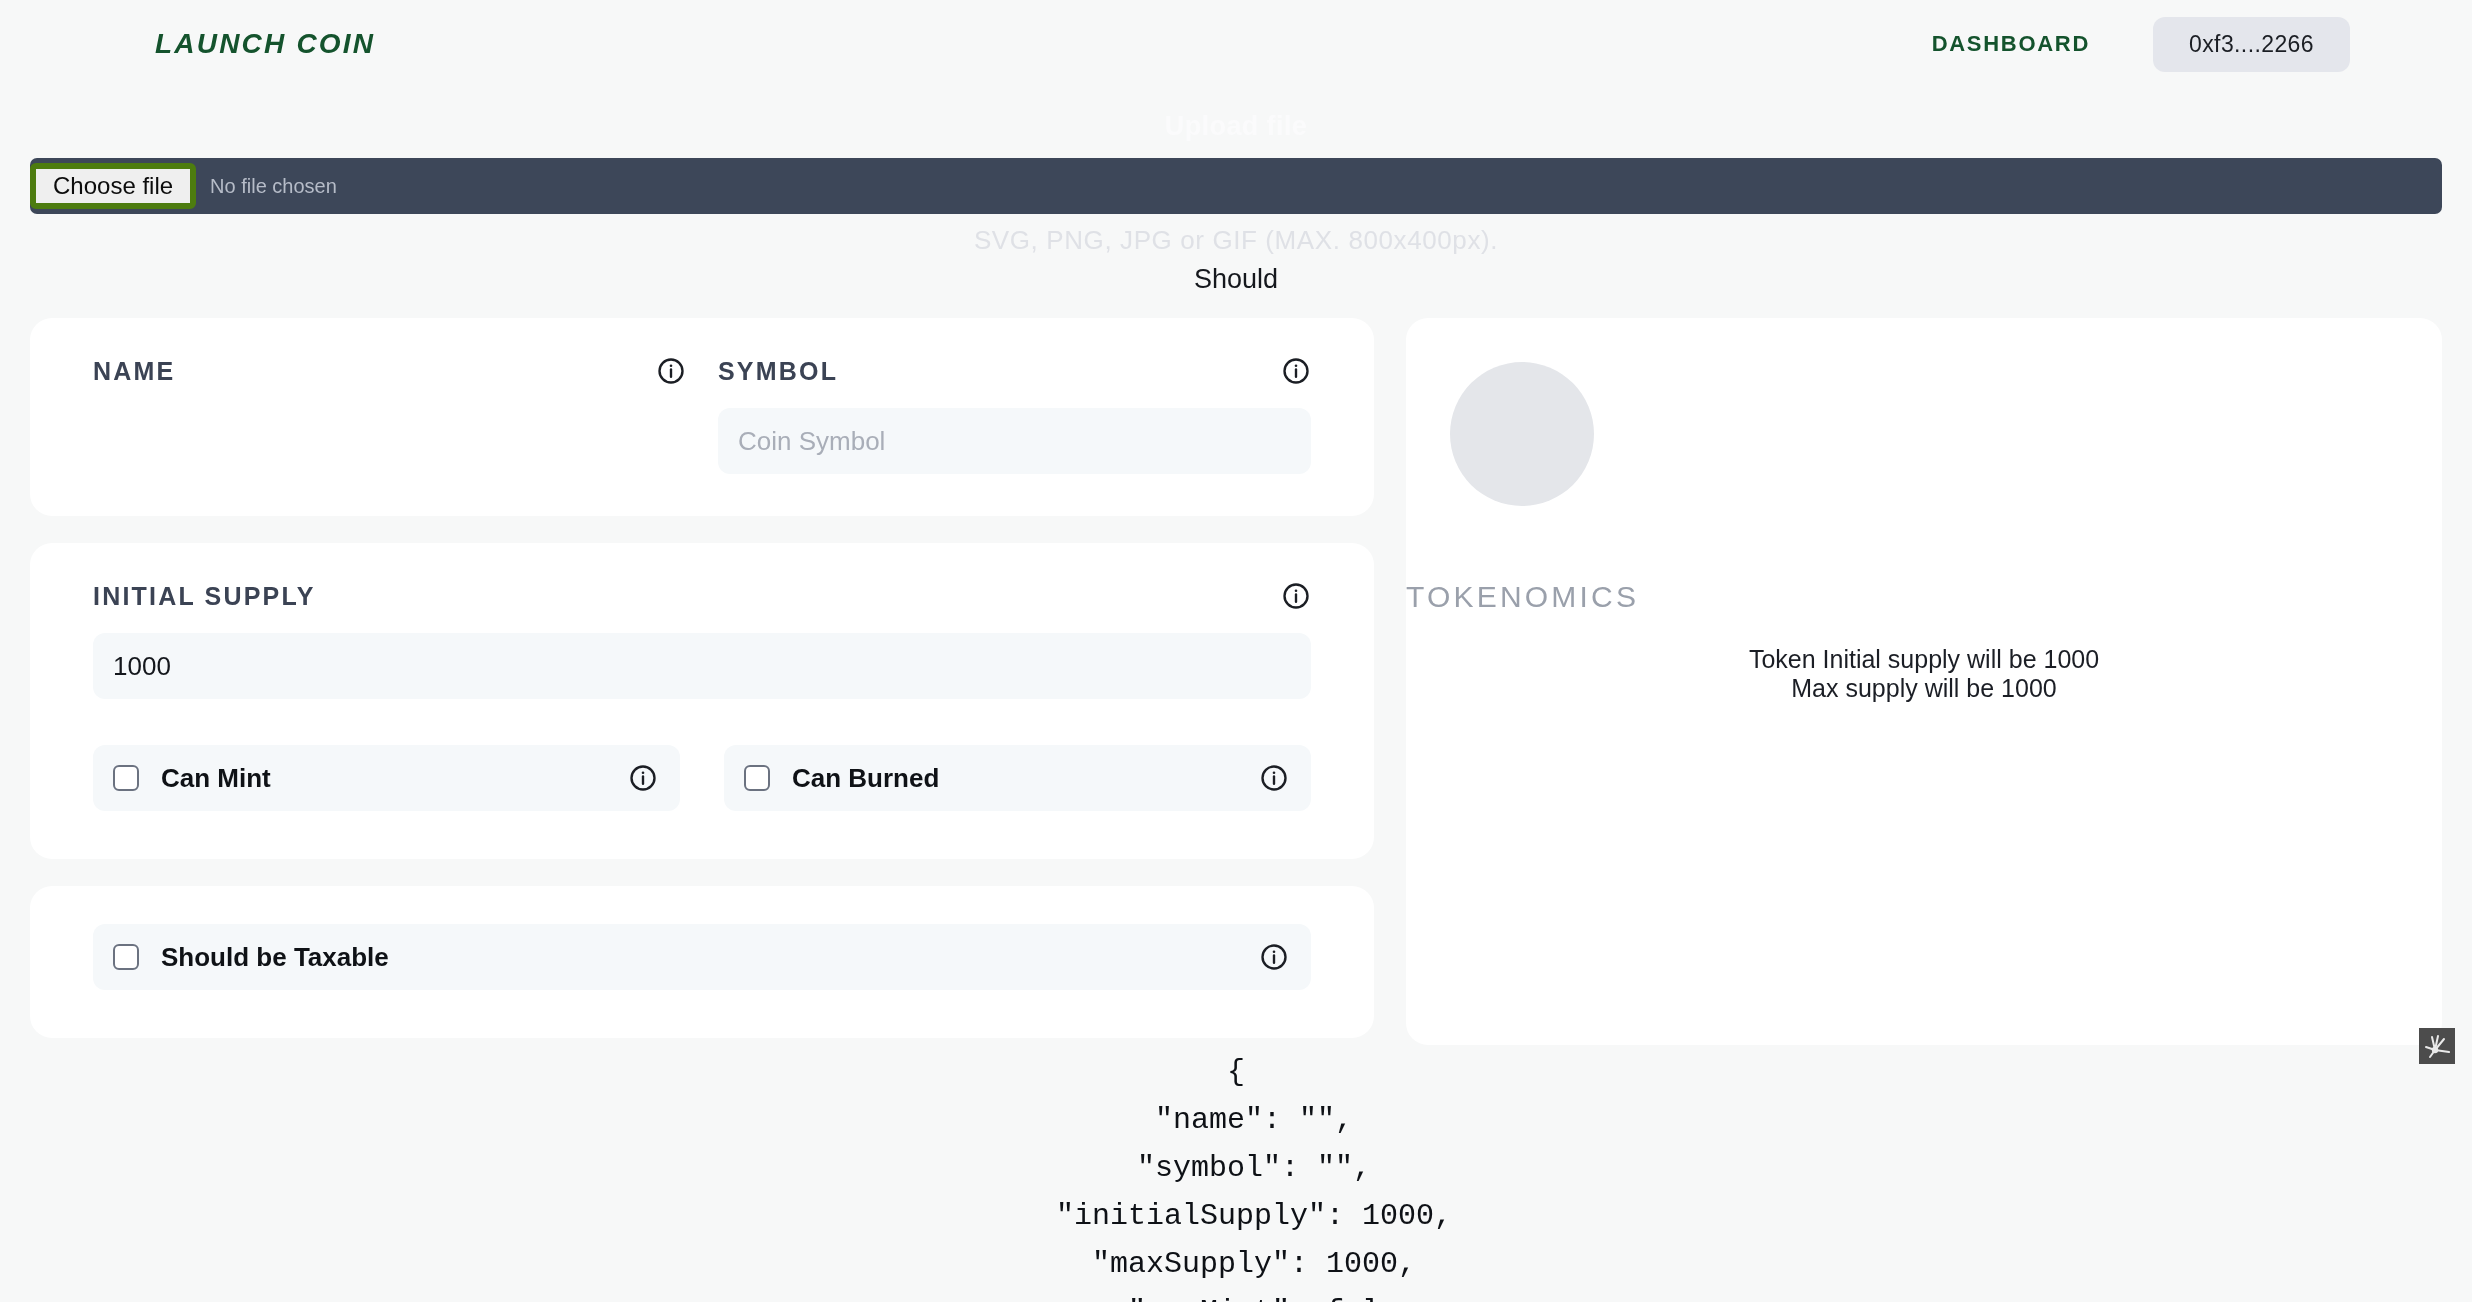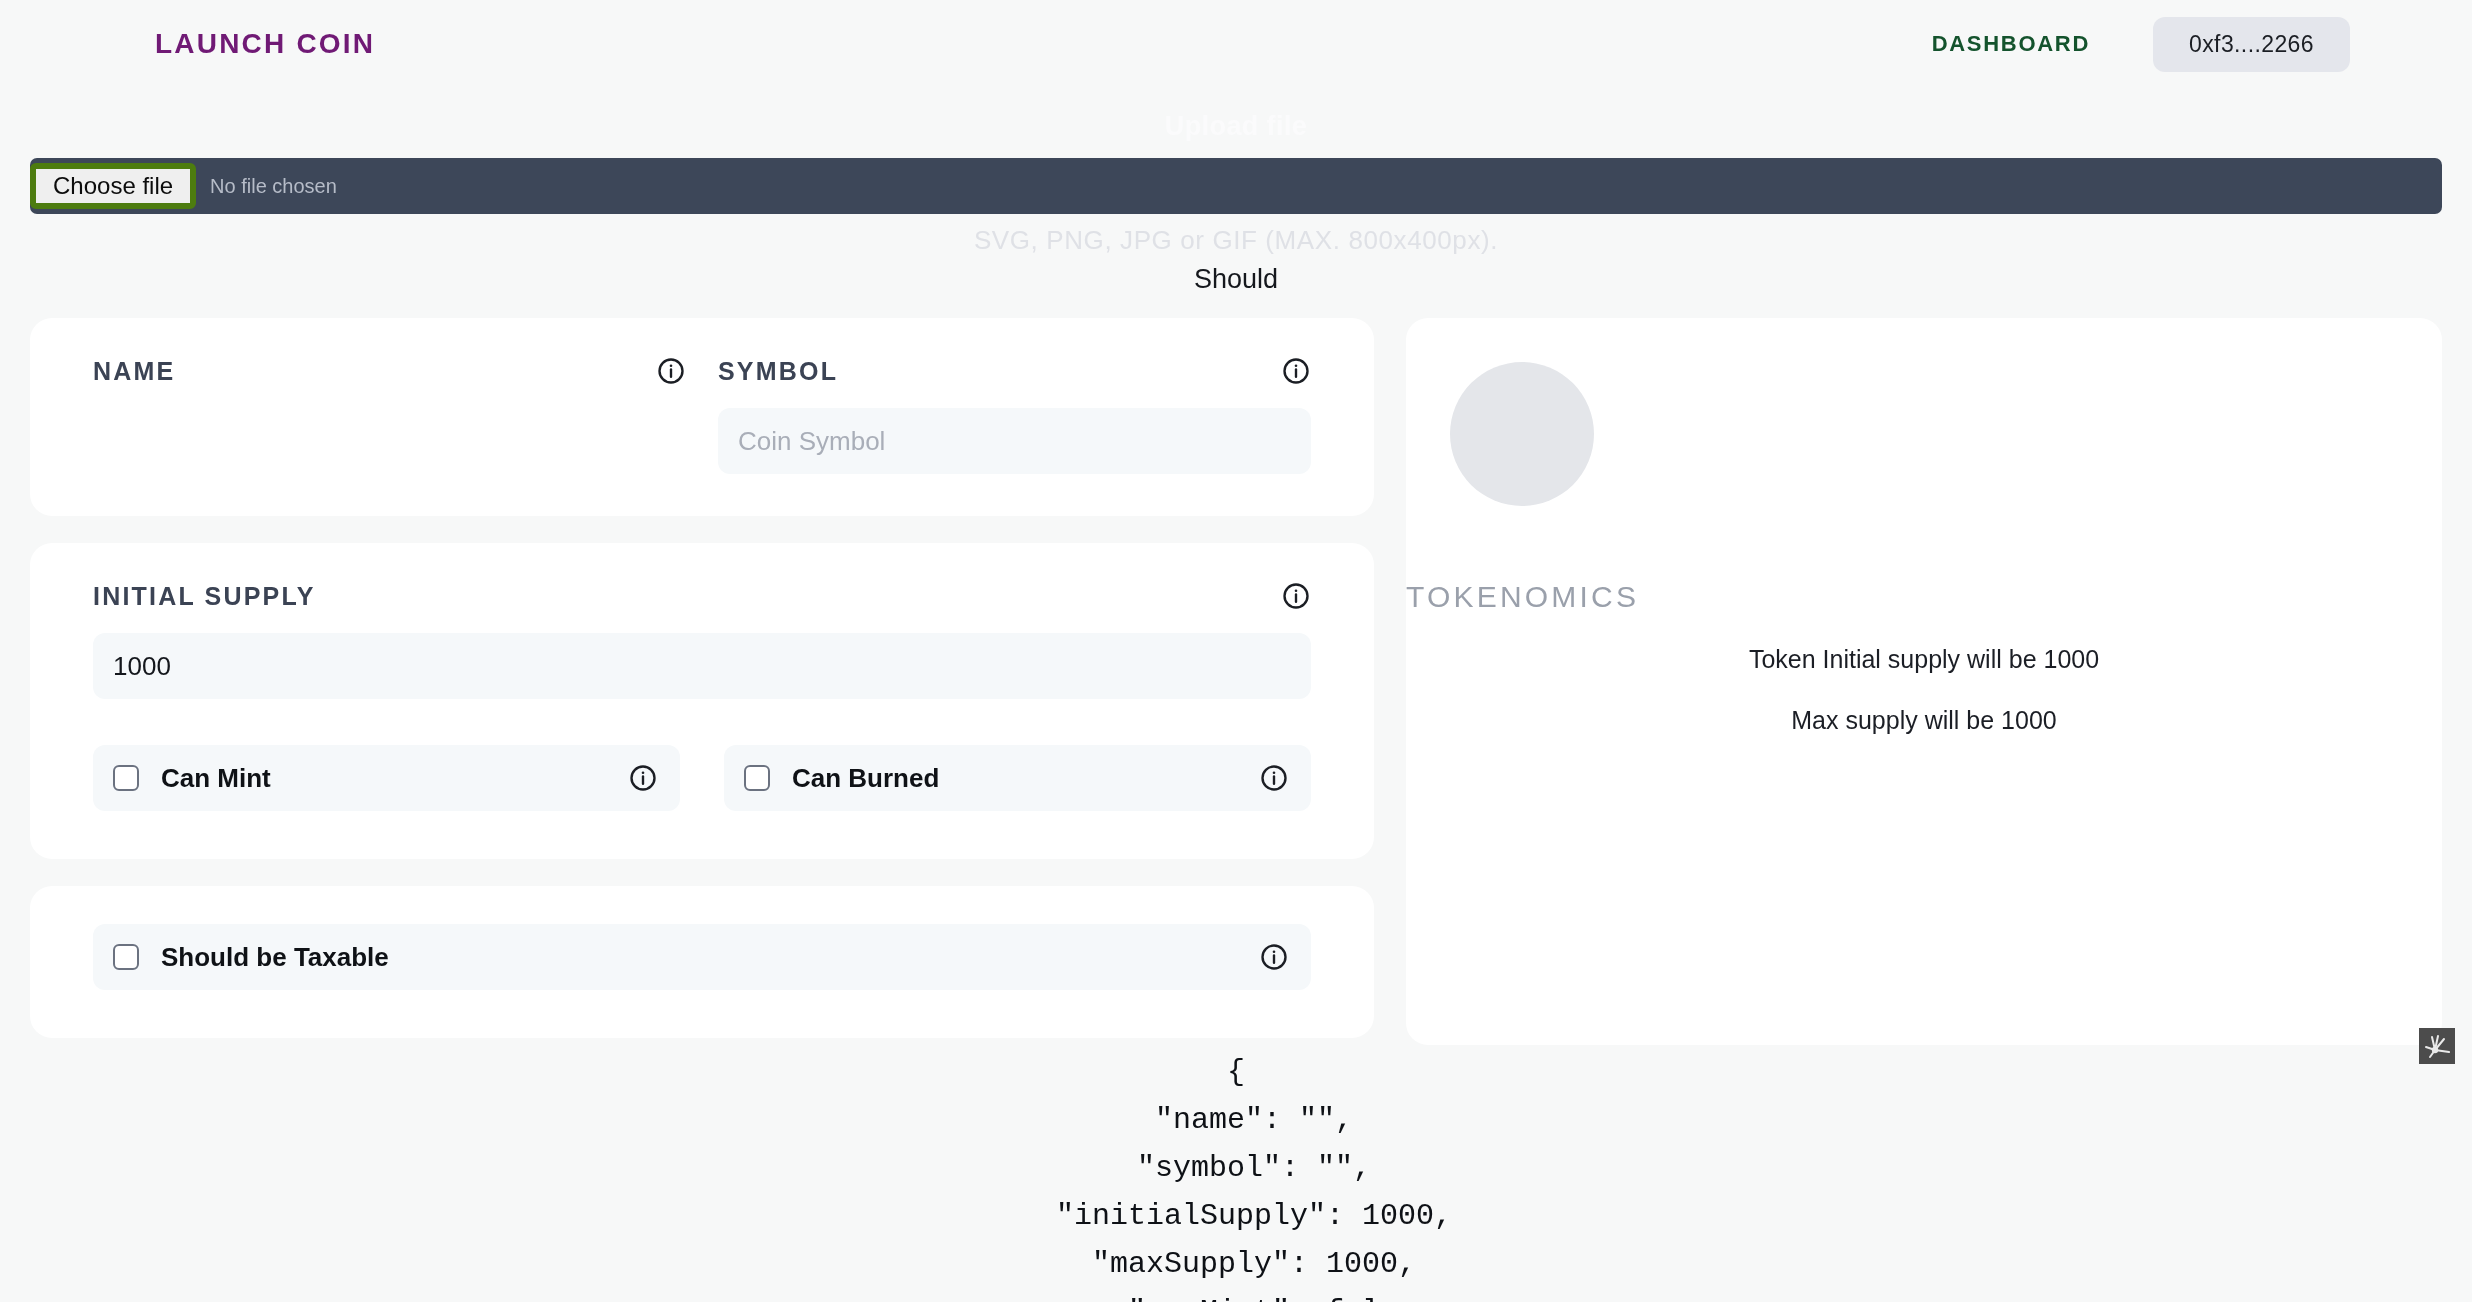--- a/index.html
+++ b/index.html
@@ -26,22 +26,23 @@
     display: flex;
     align-items: center;
     justify-content: space-between;
     padding: 0 122px 0 155px;
   }
 
   .brand {
     font-size: 28px;
     font-weight: 600;
     letter-spacing: 2.2px;
-    color: #701a75;
+    color: #14532d;
     text-transform: uppercase;
+    font-style: italic;
   }
 
   .header-right {
     display: flex;
     align-items: center;
     gap: 63px;
   }
 
   .nav-link {
     font-size: 22px;
@@ -265,21 +266,21 @@
     color: #9aa0ab;
     text-transform: uppercase;
   }
 
   .tokenomics-line {
     text-align: center;
     font-size: 25px;
     color: #1b1e25;
   }
   .tk-line-1 { margin-top: 31px; }
-  .tk-line-2 { margin-top: 32px; }
+  .tk-line-2 { }
 
   .splash-badge {
     position: absolute;
     right: -13px;
     bottom: -19px;
     width: 36px; height: 36px;
     background: #4c4c4c;
     display: block;
   }
   .splash-badge svg { display: block; }

